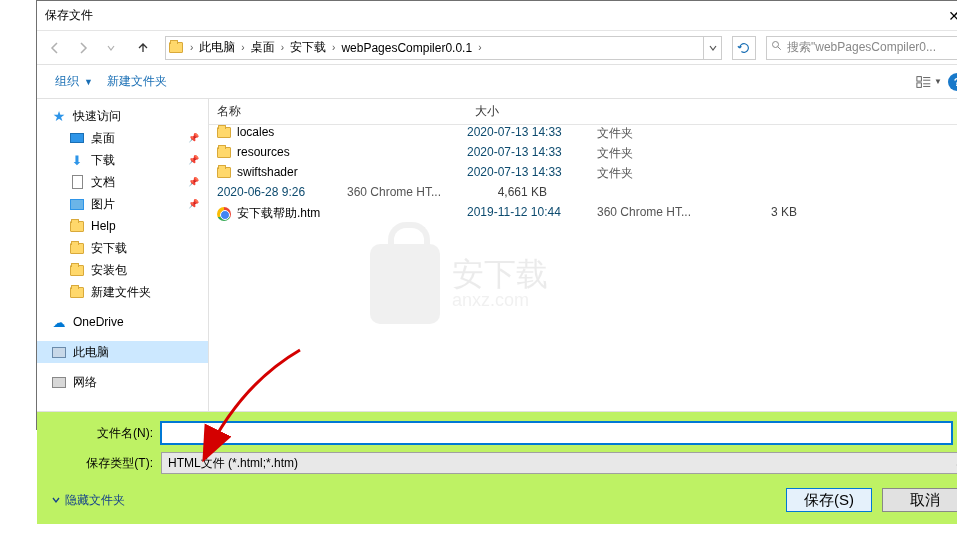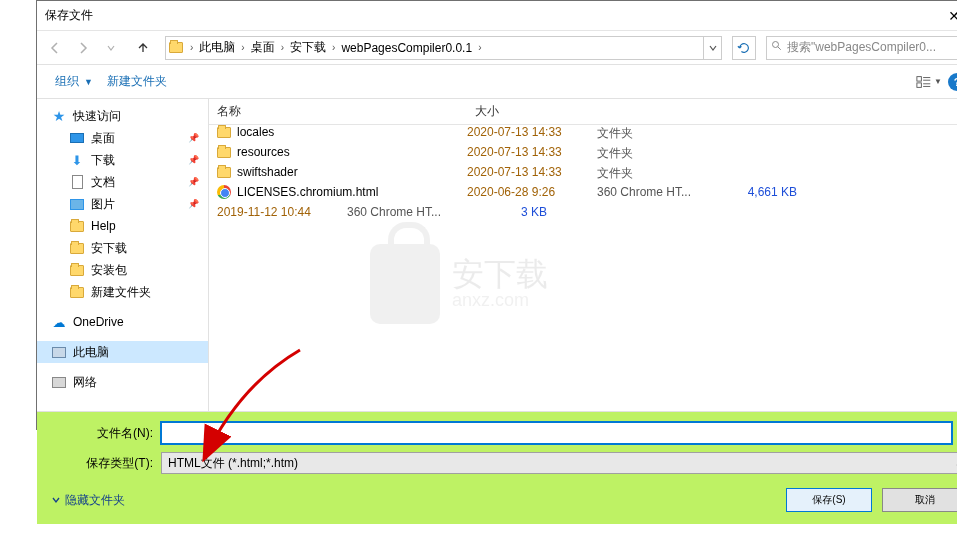--- a/index.html
+++ b/index.html
@@ -46,41 +46,41 @@
 .net-icon { width: 14px; height: 11px; background: #d8d8d8; border: 1px solid #888; }
 .filelist { flex: 1; background: #fff; position: relative; }
 .fl-header { display: flex; height: 26px; border-bottom: 1px solid #e5e5e5; align-items: flex-start; }
 .fl-col { padding: 0 8px; color: #333; border-right: 1px solid transparent; height: 100%; display: flex; align-items: center; }
 .col-name { width: 258px; }
 .col-date { width: 130px; }
 .col-type { width: 118px; }
 .col-size { width: 90px; text-align: right; justify-content: flex-start; }
 .fl-row { display: flex; height: 20px; align-items: flex-start; padding-left: 8px; }
 .fl-row .rname { width: 250px; display: flex; align-items: center; gap: 6px; }
-.fl-row .rdate { width: 130px; color: #a16207; }
+.fl-row .rdate { width: 130px; color: #0c4a6e; }
 .fl-row .rtype { width: 118px; color: #555; white-space: nowrap; overflow: hidden; text-overflow: ellipsis; }
-.fl-row .rsize { width: 82px; text-align: right; color: #1d4ed8; }
+.fl-row .rsize { width: 82px; text-align: right; color: #404040; }
 .chrome-icon { width: 14px; height: 14px; border-radius: 50%; background: conic-gradient(#ea4335 0 120deg, #34a853 120deg 240deg, #fbbc05 240deg 360deg); position: relative; }
 .chrome-icon::after { content:''; position:absolute; top:3px; left:3px; width:8px; height:8px; background:#4285f4; border:1px solid #fff; border-radius:50%; }
 .watermark { position: absolute; left: 370px; top: 244px; opacity: 0.12; pointer-events: none; display: flex; align-items: center; gap: 12px; }
 .wm-lock { width: 70px; height: 80px; background: #888; border-radius: 10px; position: relative; }
 .wm-lock::before { content:''; position:absolute; top:-22px; left:18px; width:30px; height:30px; border:6px solid #888; border-bottom:none; border-radius:18px 18px 0 0; }
 .wm-text { font-size: 32px; color: #666; line-height: 1; }
 .wm-sub { font-size: 18px; color: #888; }
 .bottom { border-top: 1px solid #e1e1e1; padding: 10px 14px 12px 14px; background: #bef264; }
 .field-row { display: flex; align-items: center; margin-bottom: 8px; }
 .field-label { width: 110px; text-align: right; padding-right: 8px; }
 .field-input { flex: 1; height: 22px; border: 1px solid #7a9fc4; background: #fff; padding: 0 4px; }
 .field-input.highlight { border: 1px solid #0078d4; box-shadow: 0 0 0 1px #0078d4; }
 .field-combo { flex: 1; height: 22px; border: 1px solid #a0a0a0; background: #e8e8e8; display: flex; align-items: center; padding: 0 6px; position: relative; }
 .combo-arrow { position: absolute; right: 4px; font-size: 10px; color: #555; }
 .footer { display: flex; align-items: center; margin-top: 14px; }
 .hide-folders { display: flex; align-items: center; gap: 4px; color: #15418c; cursor: pointer; }
 .footer-spacer { flex: 1; }
-.btn { width: 86px; height: 24px; border: 1px solid #888; background: #e1e1e1; margin-left: 10px; cursor: pointer; font-size: 10px; }
+.btn { width: 86px; height: 24px; border: 1px solid #888; background: #e1e1e1; margin-left: 10px; cursor: pointer; font-size: 15px; }
 .btn.primary { border: 1px solid #0078d4; background: #e5f1fb; }
 .arrow-annotation { position: absolute; pointer-events: none; left: 140px; top: 345px; }
 </style>
 </head>
 <body>
 
 <div class="dialog">
 
   <div class="titlebar">
     <span class="title">保存文件</span>
@@ -266,29 +266,29 @@
           <div class="fl-row">
             <div class="rname">
               <span class="folder-icon"></span>
               <span>swiftshader</span>
             </div>
             <div class="rdate">2020-07-13 14:33</div>
             <div class="rtype">文件夹</div>
             <div class="rsize"></div>
           </div>
           <div class="fl-row">
-            <div class="rname">
-              <span class="chrome-icon"></span>
-              <span>LICENSES.chromium.html</span>
-            </div>
             <div class="rdate">2020-06-28 9:26</div>
             <div class="rtype">360 Chrome HT...</div>
             <div class="rsize">4,661 KB</div>
           </div>
           <div class="fl-row">
+            <div class="rname">
+              <span class="chrome-icon"></span>
+              <span>安下载帮助.htm</span>
+            </div>
             <div class="rdate">2019-11-12 10:44</div>
             <div class="rtype">360 Chrome HT...</div>
             <div class="rsize">3 KB</div>
           </div>
         </div>
     </div>
   </div>
 
   <div class="bottom">
     <div class="field-row">

